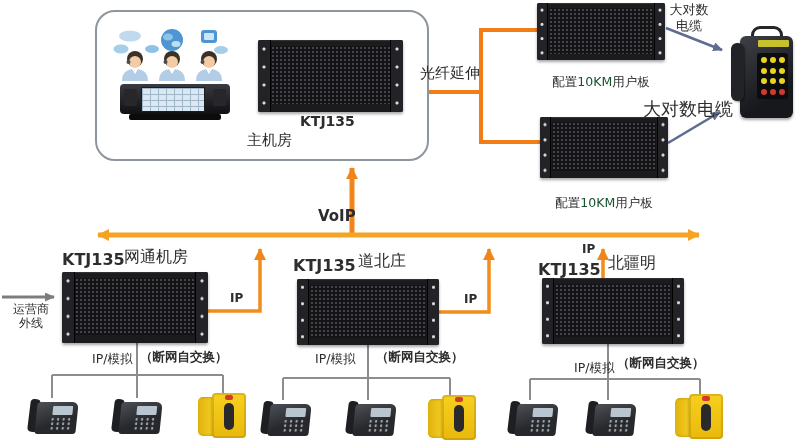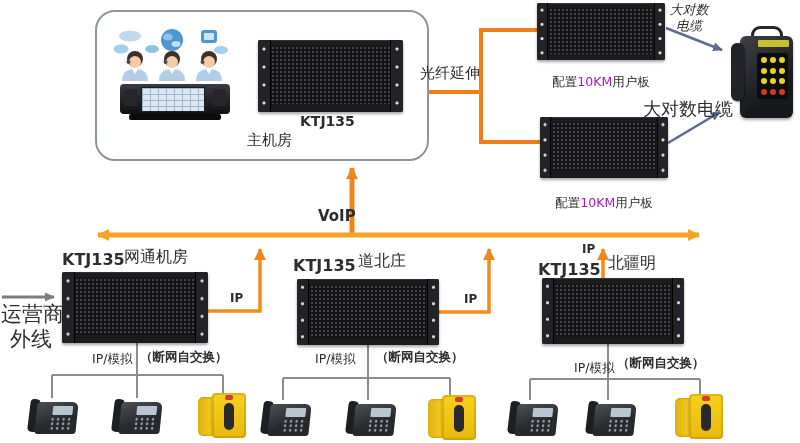--- a/index.html
+++ b/index.html
@@ -4,21 +4,21 @@
 <style>
   html,body{margin:0;padding:0;background:#e8e8e8;}
   #canvas{position:relative;width:800px;height:443px;background:#ffffff;overflow:hidden;
           font-family:"DejaVu Sans",sans-serif;color:#2d2d2d;}
   svg.layer{position:absolute;left:0;top:0;}
 
   
   .lbl{position:absolute;white-space:nowrap;line-height:1.2;text-align:right;}
   .b{font-weight:bold;}
   .ctr{text-align:center;}
-  .red{color:#a21caf;}
+  .red{color:#14532d;}
 
   
   .room-box{position:absolute;left:95px;top:10px;width:330px;height:147px;
             border:2px solid #8e959c;border-radius:20px;background:#fff;}
 
   
   .rack{position:absolute;background:#1b1b1d;border-radius:2px;
         box-shadow:0 2px 3px rgba(0,0,0,.35), inset 0 1px 1px rgba(255,255,255,.12);}
   .rack-vents{position:absolute;left:9%;right:9%;top:9%;bottom:11%;background-color:#141416;
         background-image:radial-gradient(circle at 50% 50%, #45454c 0.9px, transparent 1.5px);
@@ -189,21 +189,21 @@
   </div>
   <div class="lbl ctr" style="left:527px;top:74px;width:148px;font-size:12.5px;"><span>配置</span><span class="red">10KM</span><span>用户板</span></div>
 
   <div class="rack" style="left:540px;top:117px;width:128px;height:61px;">
     <div class="rack-ear left"></div>
     <div class="rack-ear right"></div>
     <div class="rack-vents"></div>
   </div>
   <div class="lbl ctr" style="left:530px;top:195px;width:148px;font-size:12.5px;"><span>配置</span><span class="red">10KM</span><span>用户板</span></div>
 
-  <div class="lbl ctr" style="left:660px;top:2px;width:58px;font-size:13px;font-style:italic;">
+  <div class="lbl ctr" style="left:660px;top:2px;width:58px;font-size:13px;">
     <div>大对数</div>
     <div>电缆</div>
   </div>
   <div class="lbl" style="left:643px;top:98px;font-size:18px;">大对数电缆</div>
 
   <div class="bigphone">
     <div class="bp-hanger"></div>
     <div class="bp-body">
       <div class="bp-label"></div>
       <div class="bp-keypad">
@@ -217,21 +217,21 @@
           <div class="bp-key"></div>
           <div class="bp-key"></div>
         <div class="bp-key red"></div>
           <div class="bp-key red"></div>
           <div class="bp-key red"></div>
       </div>
     </div>
     <div class="bp-handset"></div>
   </div>
 
-  <div class="lbl ctr" style="left:1px;top:302px;width:60px;font-size:21px;">
+  <div class="lbl ctr" style="left:1px;top:302px;width:60px;font-size:12px;">
     <div>运营商</div>
     <div>外线</div>
   </div>
 
   <div class="lbl b" style="left:62px;top:250px;font-size:16px;">KTJ135</div>
   <div class="lbl" style="left:124px;top:247px;font-size:16px;">网通机房</div>
   <div class="rack" style="left:62px;top:272px;width:146px;height:71px;">
     <div class="rack-ear left"></div>
     <div class="rack-ear right"></div>
     <div class="rack-vents"></div>

